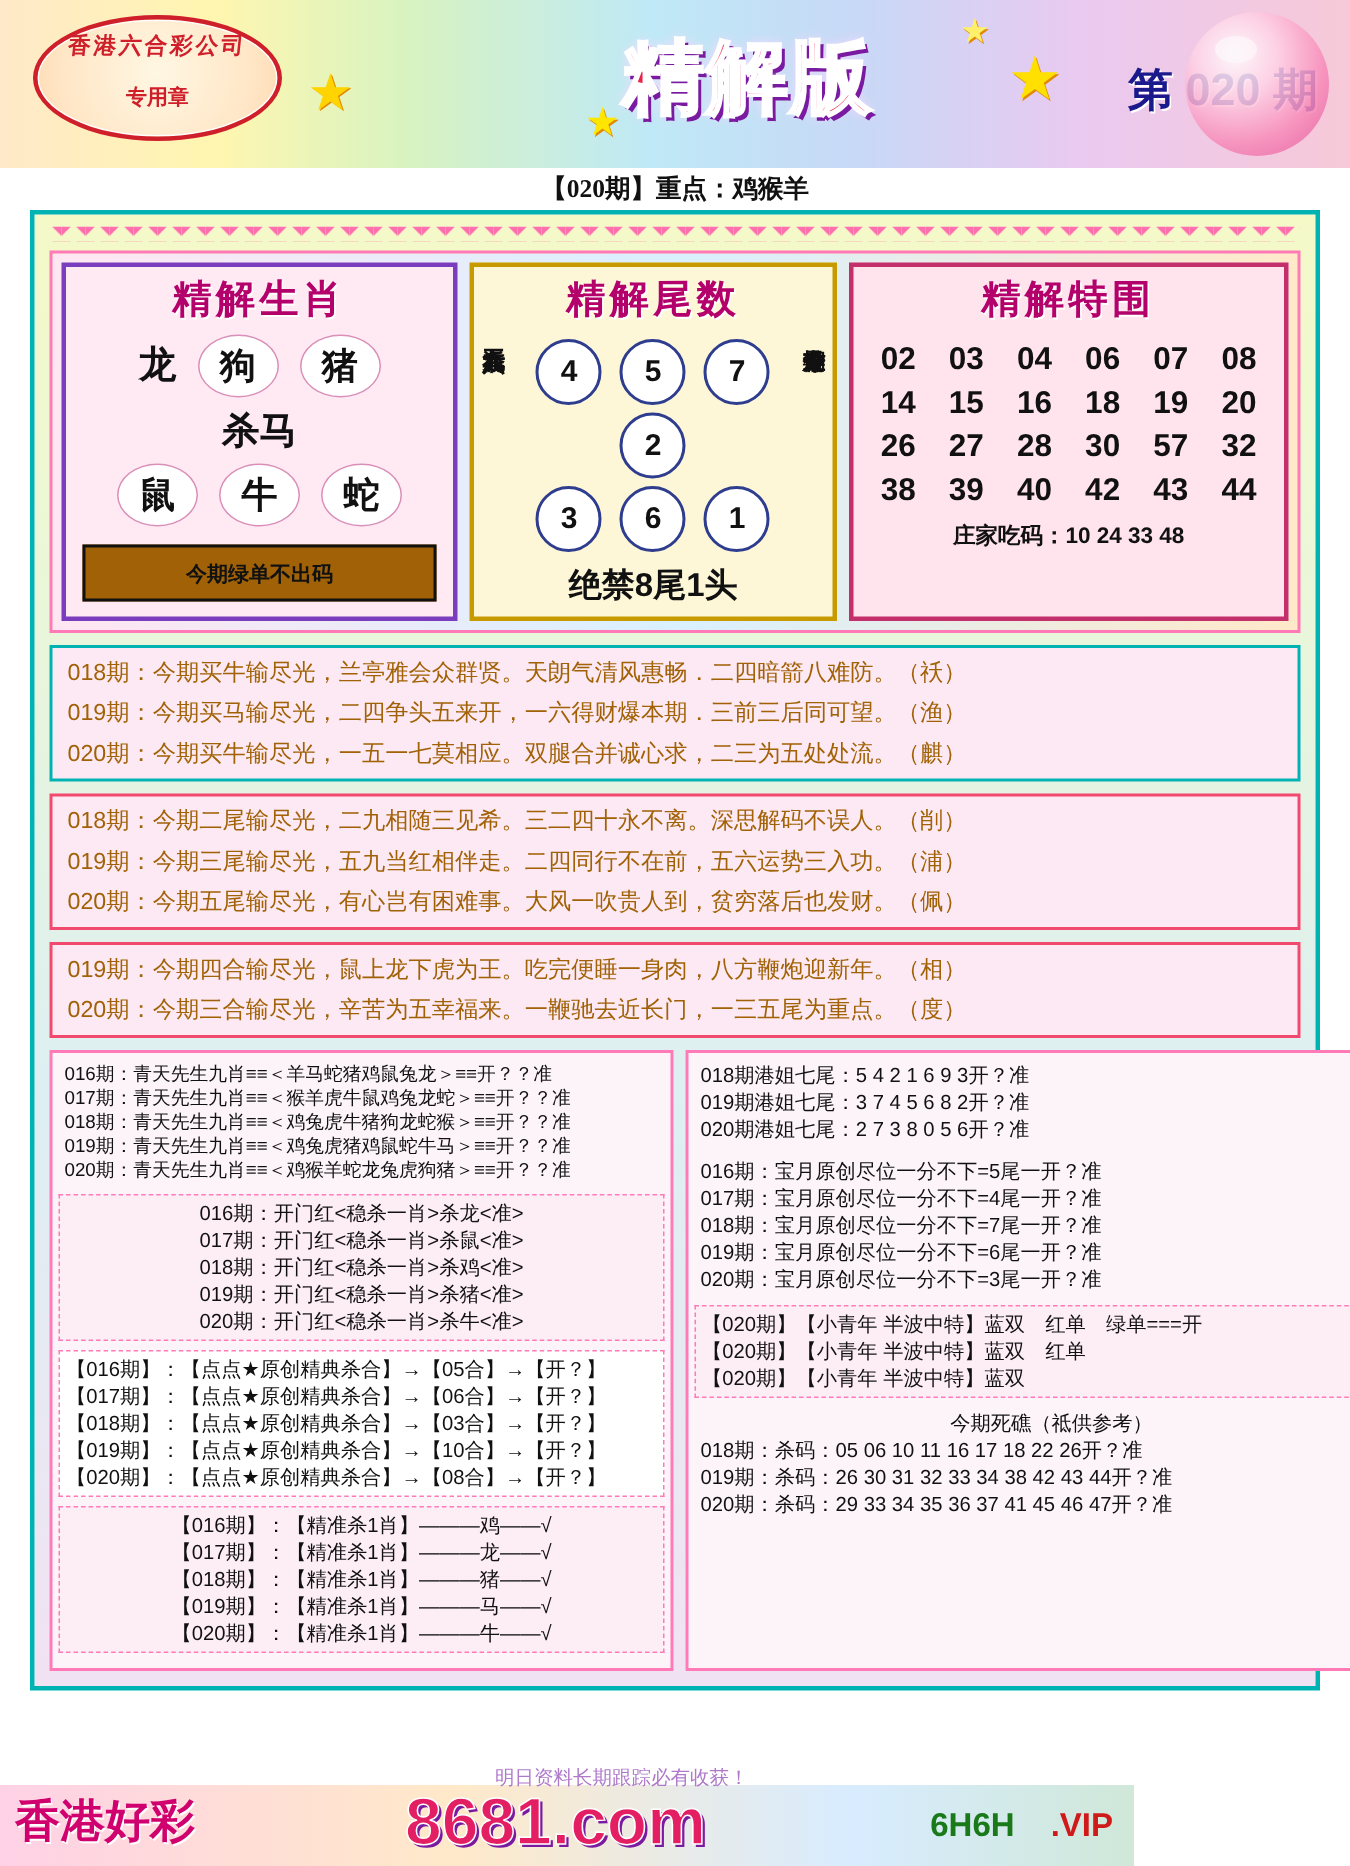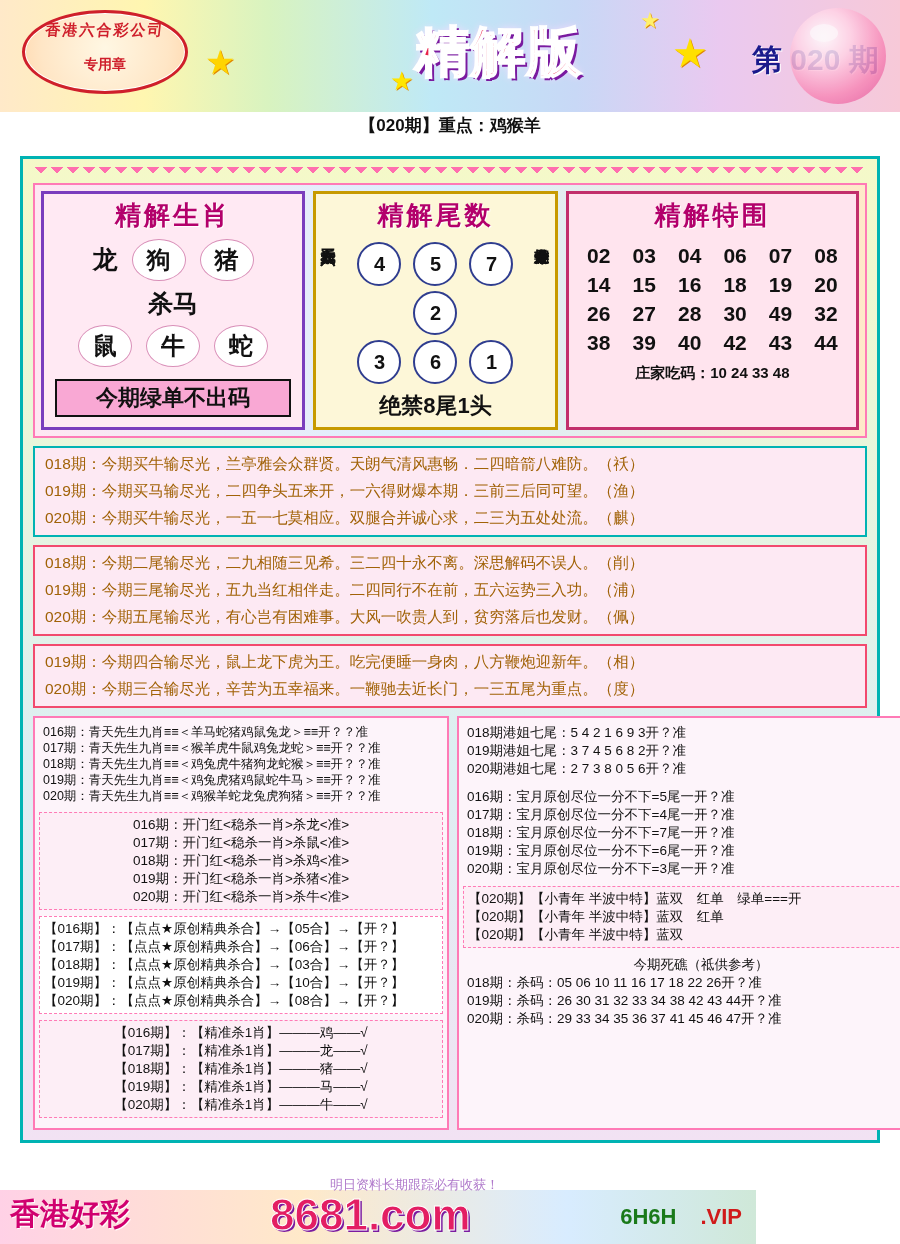--- a/index.html
+++ b/index.html
@@ -48,22 +48,22 @@
   }
   .ball{
     position:absolute;left:790px;top:8px;width:96px;height:96px;border-radius:50%;
     background:radial-gradient(circle at 35% 30%,#ffffff 0%,#ffd3e6 30%,#f78ab8 65%,#e0559a 100%);
     opacity:.85;
   }
   .ball:after{content:"";position:absolute;left:20px;top:16px;width:28px;height:18px;border-radius:50%;
     background:rgba(255,255,255,.75);}
   
   .subtitle{
-    width:900px;height:44px;line-height:28px;text-align:center;
-    font-size:17px;font-weight:bold;color:#111;background:#fff;
+    width:900px;height:28px;line-height:28px;text-align:center;
+    font-size:17px;font-weight:bold;color:#111;background:#fff;font-family:Liberation Serif, serif;
   }
   
   .frame{
     position:relative;margin:0 auto;width:860px;
     background:linear-gradient(180deg,#f5f9c8 0%,#eaf7d8 25%,#ddeff2 60%,#f2e2f3 100%);
     border:3px solid #00b3b3;
     padding:8px 10px 10px 10px;
     box-sizing:border-box;
   }
   .zigzag{height:10px;background:
@@ -89,22 +89,22 @@
   .zball{
     width:52px;height:40px;border-radius:50%;
     background:#fff;border:1px solid #d98fb8;
     display:flex;align-items:center;justify-content:center;
     font-size:24px;font-weight:bold;color:#111;
     font-family:"DejaVu Sans",sans-serif;
   }
   .zplain{font-size:25px;font-weight:bold;color:#111;line-height:40px;}
   .greenbox{
     margin:6px auto 6px;width:232px;height:34px;line-height:34px;
-    border:2px solid #111;background:#f9a8d4;text-align:center;
-    font-size:22px;font-weight:bold;color:#111;
+    border:2px solid #111;background:#a16207;text-align:center;
+    font-size:14px;font-weight:bold;color:#111;
   }
   
   .tails{display:flex;padding:2px 4px 0;}
   .tails-left{flex:1;}
   .trow{display:flex;justify-content:center;gap:12px;margin:5px 0;}
   .tball{
     width:40px;height:40px;border-radius:50%;
     border:2px solid #2f3d8f;background:#fff;
     display:flex;align-items:center;justify-content:center;
     font-size:20px;font-weight:bold;color:#111;
@@ -233,21 +233,21 @@
           <span>16</span>
           <span>18</span>
           <span>19</span>
           <span>20</span>
         </div>
         <div class="numrow">
           <span>26</span>
           <span>27</span>
           <span>28</span>
           <span>30</span>
-          <span>49</span>
+          <span>57</span>
           <span>32</span>
         </div>
         <div class="numrow">
           <span>38</span>
           <span>39</span>
           <span>40</span>
           <span>42</span>
           <span>43</span>
           <span>44</span>
         </div>

